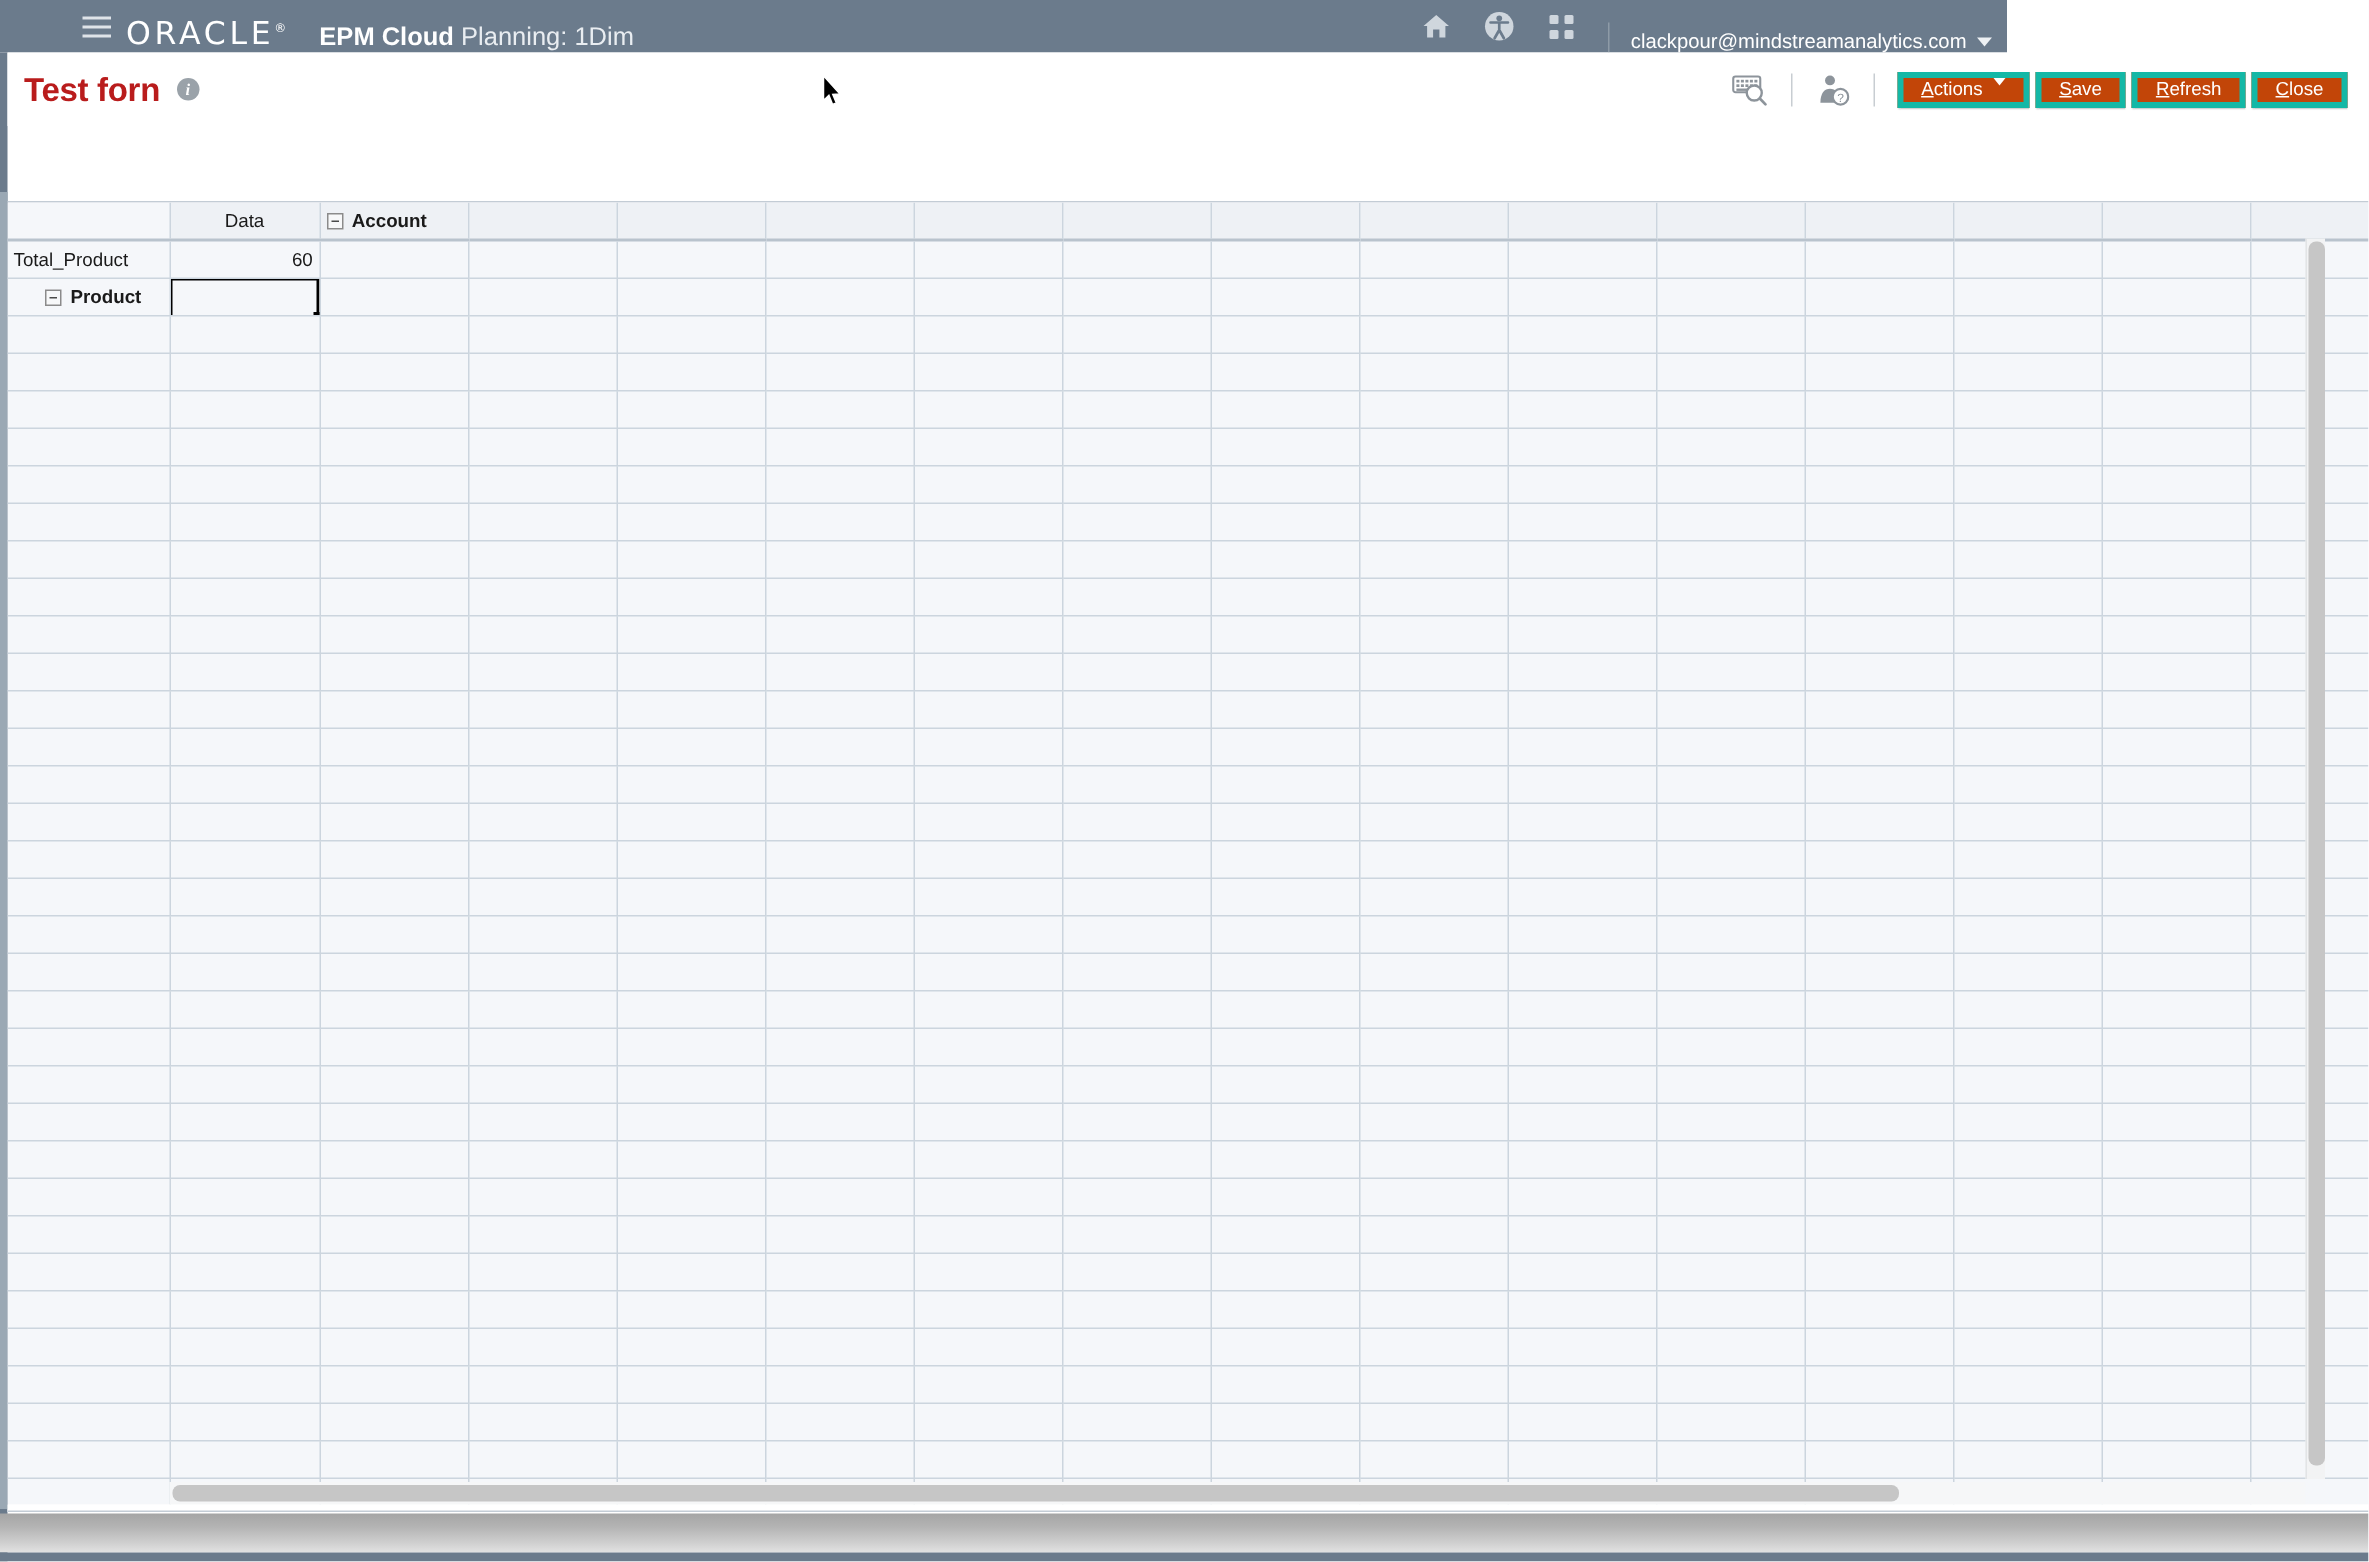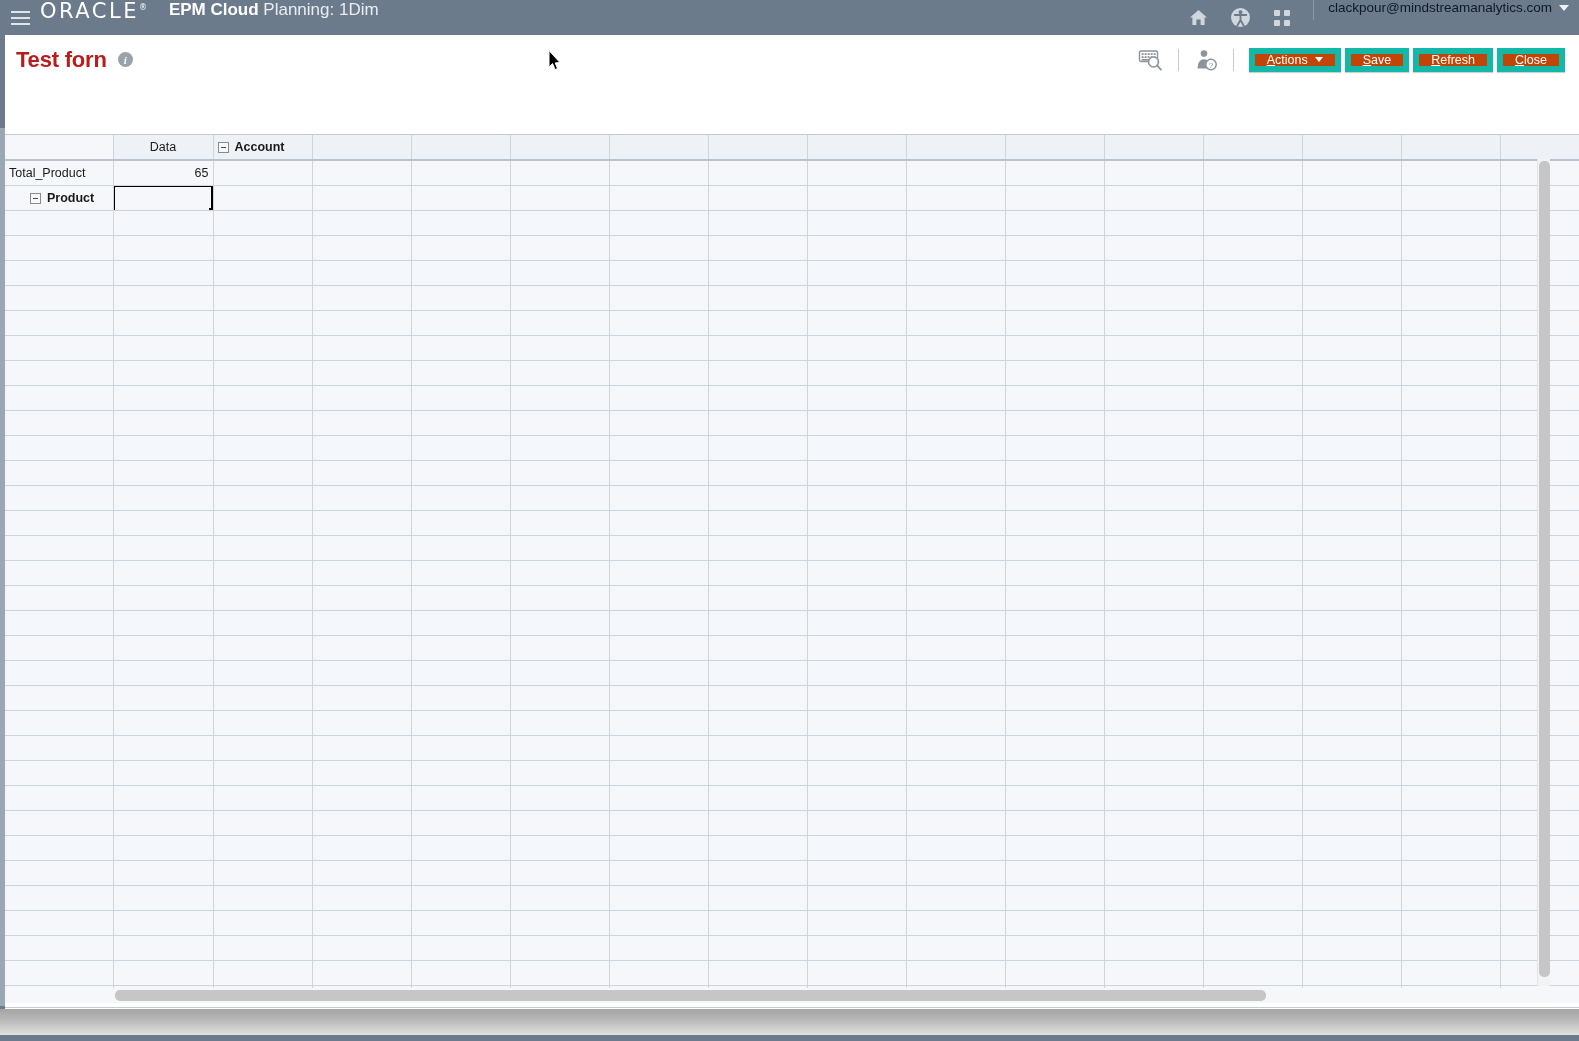--- a/index.html
+++ b/index.html
@@ -12,24 +12,25 @@
   }
   .app {
     position: relative;
     width: 1579px; height: 1041px;
     background: #ffffff;
   }
 
   
   .global-header {
     position: absolute; left: 0; top: 0;
-    width: 1579px; height: 35px;
+    width: 1338px; height: 35px;
     background: #6b7b8c;
-    display: flex; align-items: flex-start;
+    display: flex; align-items: flex-end;
     color: #ffffff;
+    padding-left: 44px;
   }
   .hamburger {
     width: 36px; height: 35px;
     display: flex; flex-direction: column; justify-content: center;
     align-items: center; gap: 4px; cursor: pointer;
     padding-left: 4px;
   }
   .hamburger span {
     display: block; width: 19px; height: 2px; background: #dfe4e9;
   }
@@ -50,21 +51,21 @@
   .gh-spacer { flex: 1; }
   .gh-icon {
     width: 42px; height: 35px;
     display: flex; align-items: center; justify-content: center;
     cursor: pointer;
   }
   .gh-divider {
     width: 1px; height: 20px; background: #8e9ba7; margin: 0 14px 0 10px;
   }
   .gh-user {
-    font-size: 13.5px; color: #0f172a; padding-right: 10px;
+    font-size: 13.5px; color: #ffffff; padding-right: 10px;
     display: flex; align-items: center; gap: 7px; cursor: pointer;
     white-space: nowrap;
   }
   .caret-down {
     width: 0; height: 0;
     border-left: 5px solid transparent;
     border-right: 5px solid transparent;
     border-top: 6px solid #eef1f4;
   }
 
@@ -104,24 +105,24 @@
   .tb-spacer { flex: 1; }
   .tb-iconbtn {
     width: 40px; height: 40px;
     display: flex; align-items: center; justify-content: center;
     cursor: pointer;
   }
   .tb-divider { width: 1px; height: 22px; background: #c8cdd2; margin: 0 7px; }
   .btn-group { display: flex; gap: 4px; margin-left: 8px; margin-right: 14px; }
   .obtn {
     background: #c24508; color: #ffffff;
-    border: 6px solid #14b8a6;
+    border: 4px solid #14b8a6;
     height: 24px; padding: 0 12px;
     font-size: 12.5px; font-family: "Liberation Sans", sans-serif;
-    display: flex; align-items: center; justify-content: center; gap: 7px;
+    display: flex; justify-content: center; gap: 7px;
     cursor: pointer; white-space: nowrap;
     box-shadow: 0 1px 1px rgba(0,0,0,0.18);
   }
   .obtn u { text-decoration: underline; }
   .obtn .bcaret {
     width: 0; height: 0;
     border-left: 4.5px solid transparent;
     border-right: 4.5px solid transparent;
     border-top: 5px solid #ffffff;
   }
@@ -390,21 +391,21 @@
         <th class="col-blank"></th>
         <th class="col-blank"></th>
         <th class="col-blank"></th>
         <th class="col-blank"></th>
         <th class="col-blank"></th>
         <th class="col-blank"></th>
       </tr>
 
       <tr>
         <td class="rowhdr">Total_Product</td>
-        <td class="dirty">65</td>
+        <td class="dirty">60</td>
         <td class="datacell"></td>
         <td></td>
         <td></td>
         <td></td>
         <td></td>
         <td></td>
         <td></td>
         <td></td>
         <td></td>
         <td></td>

